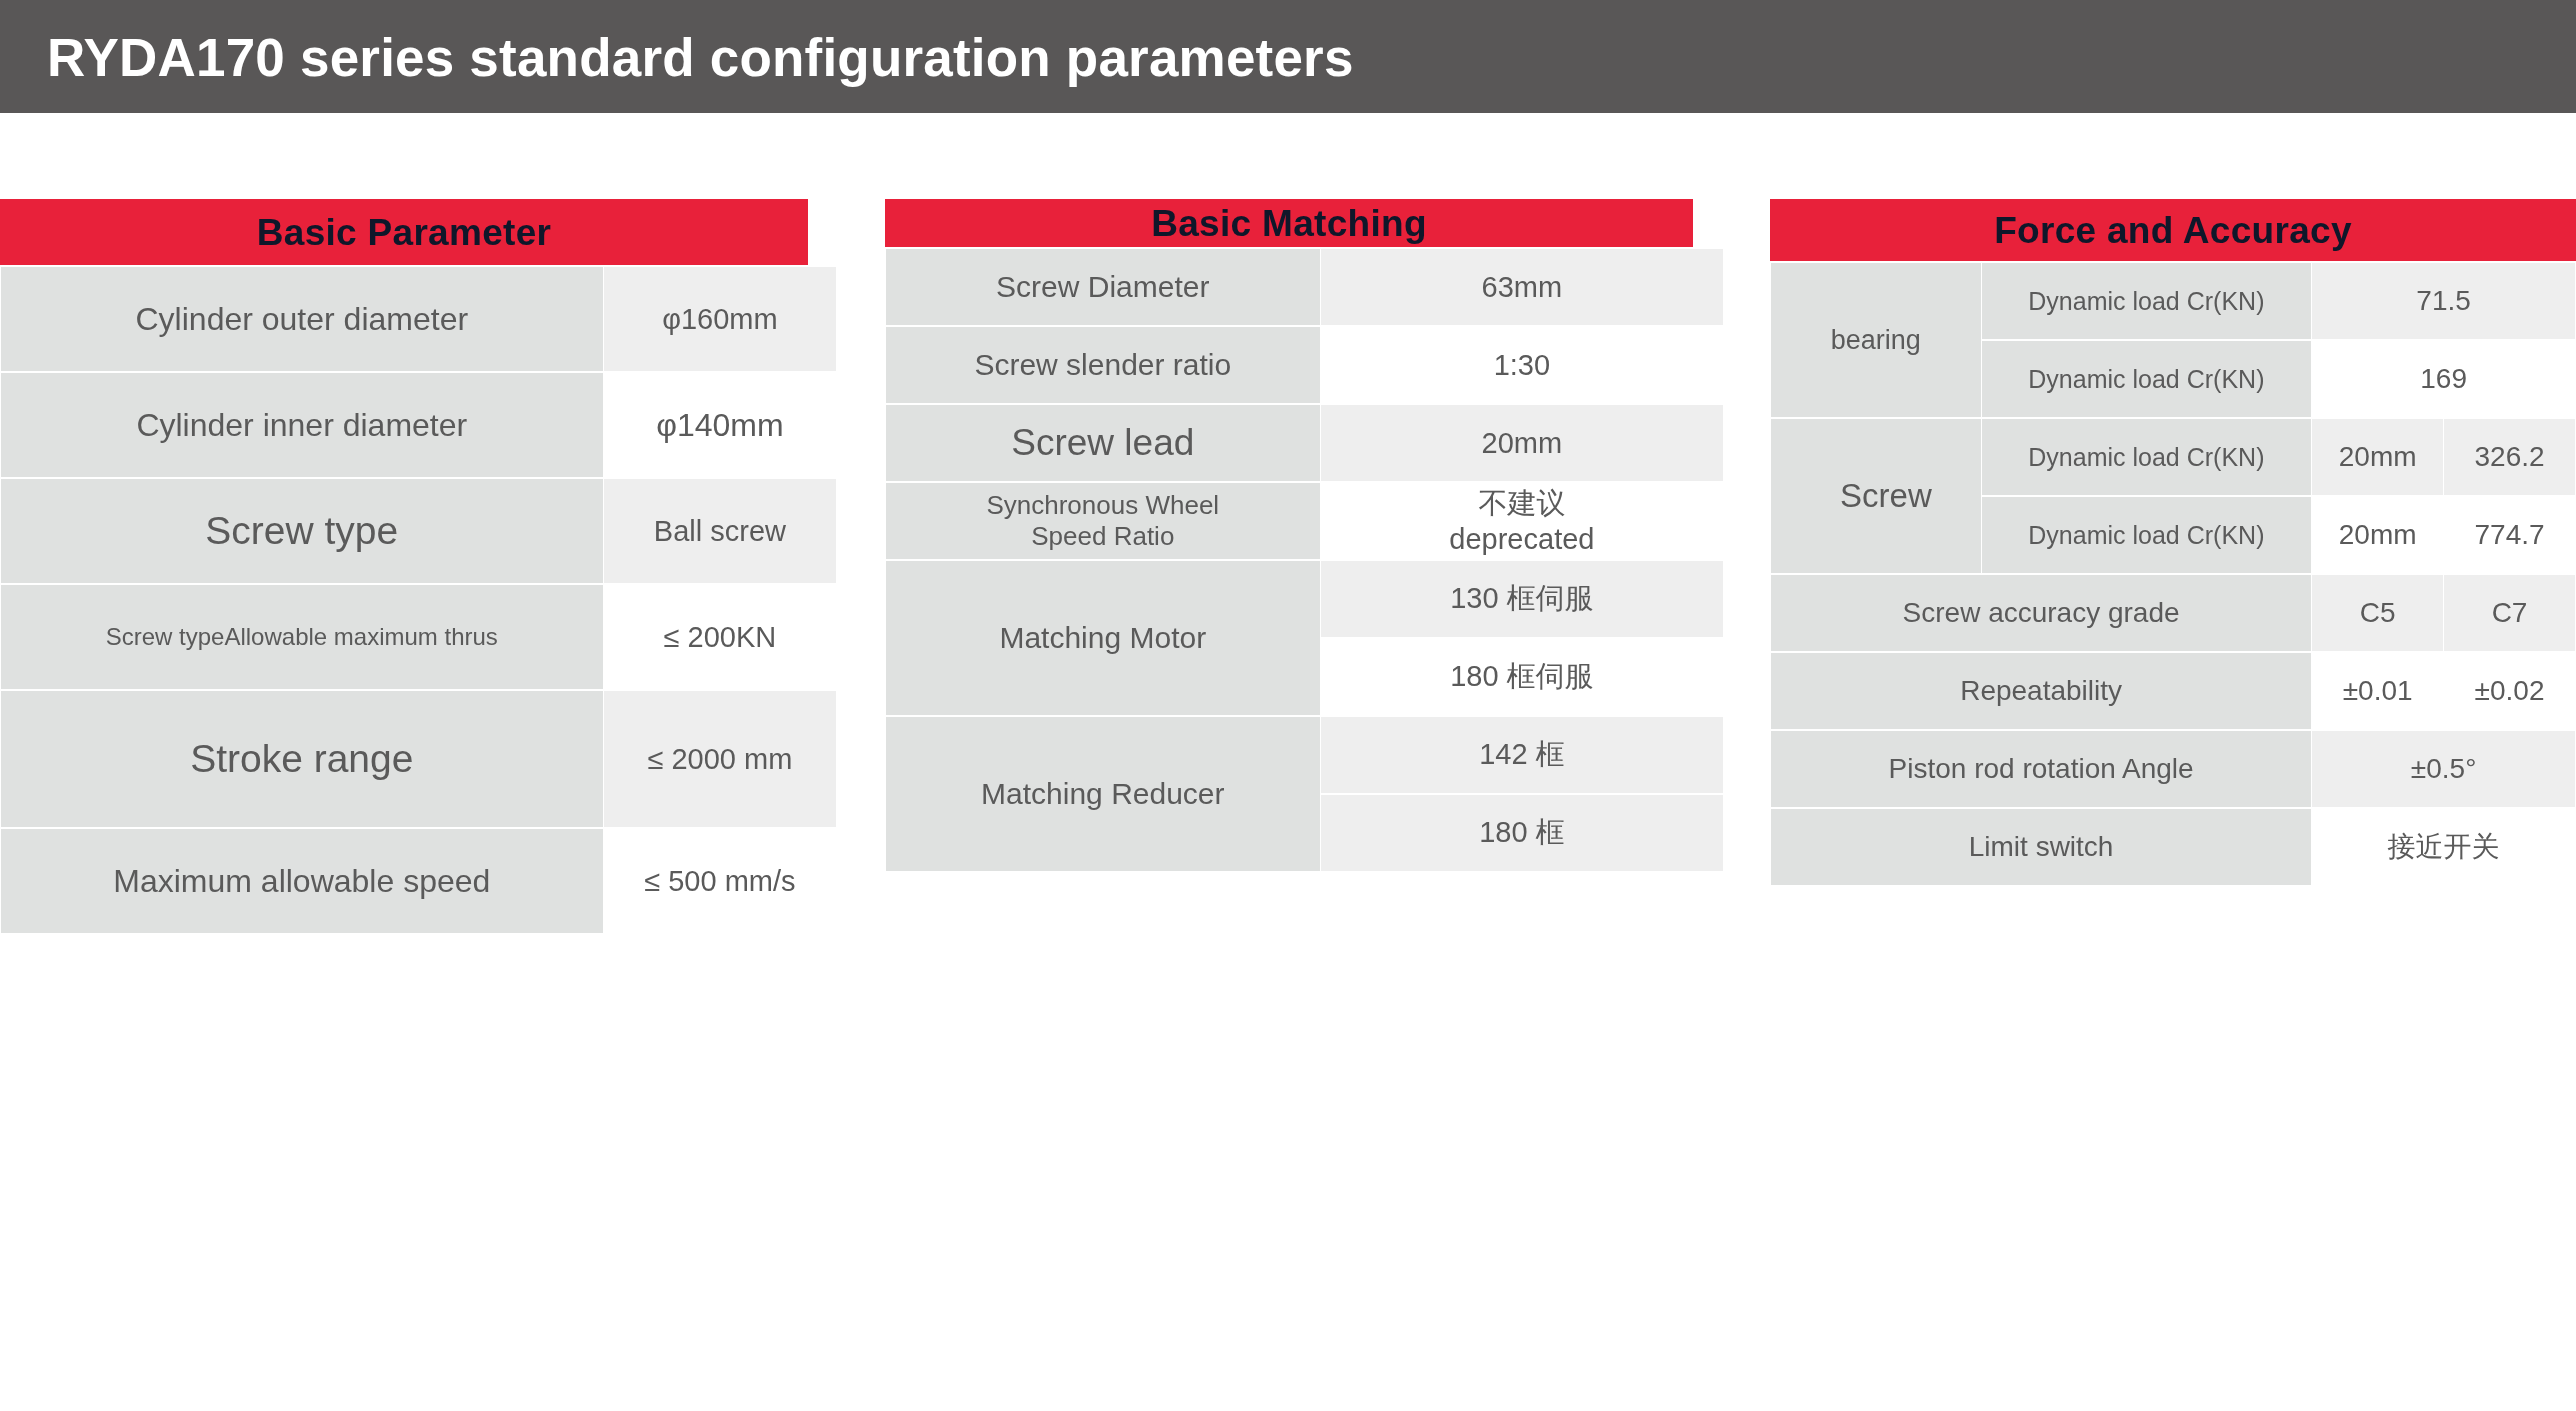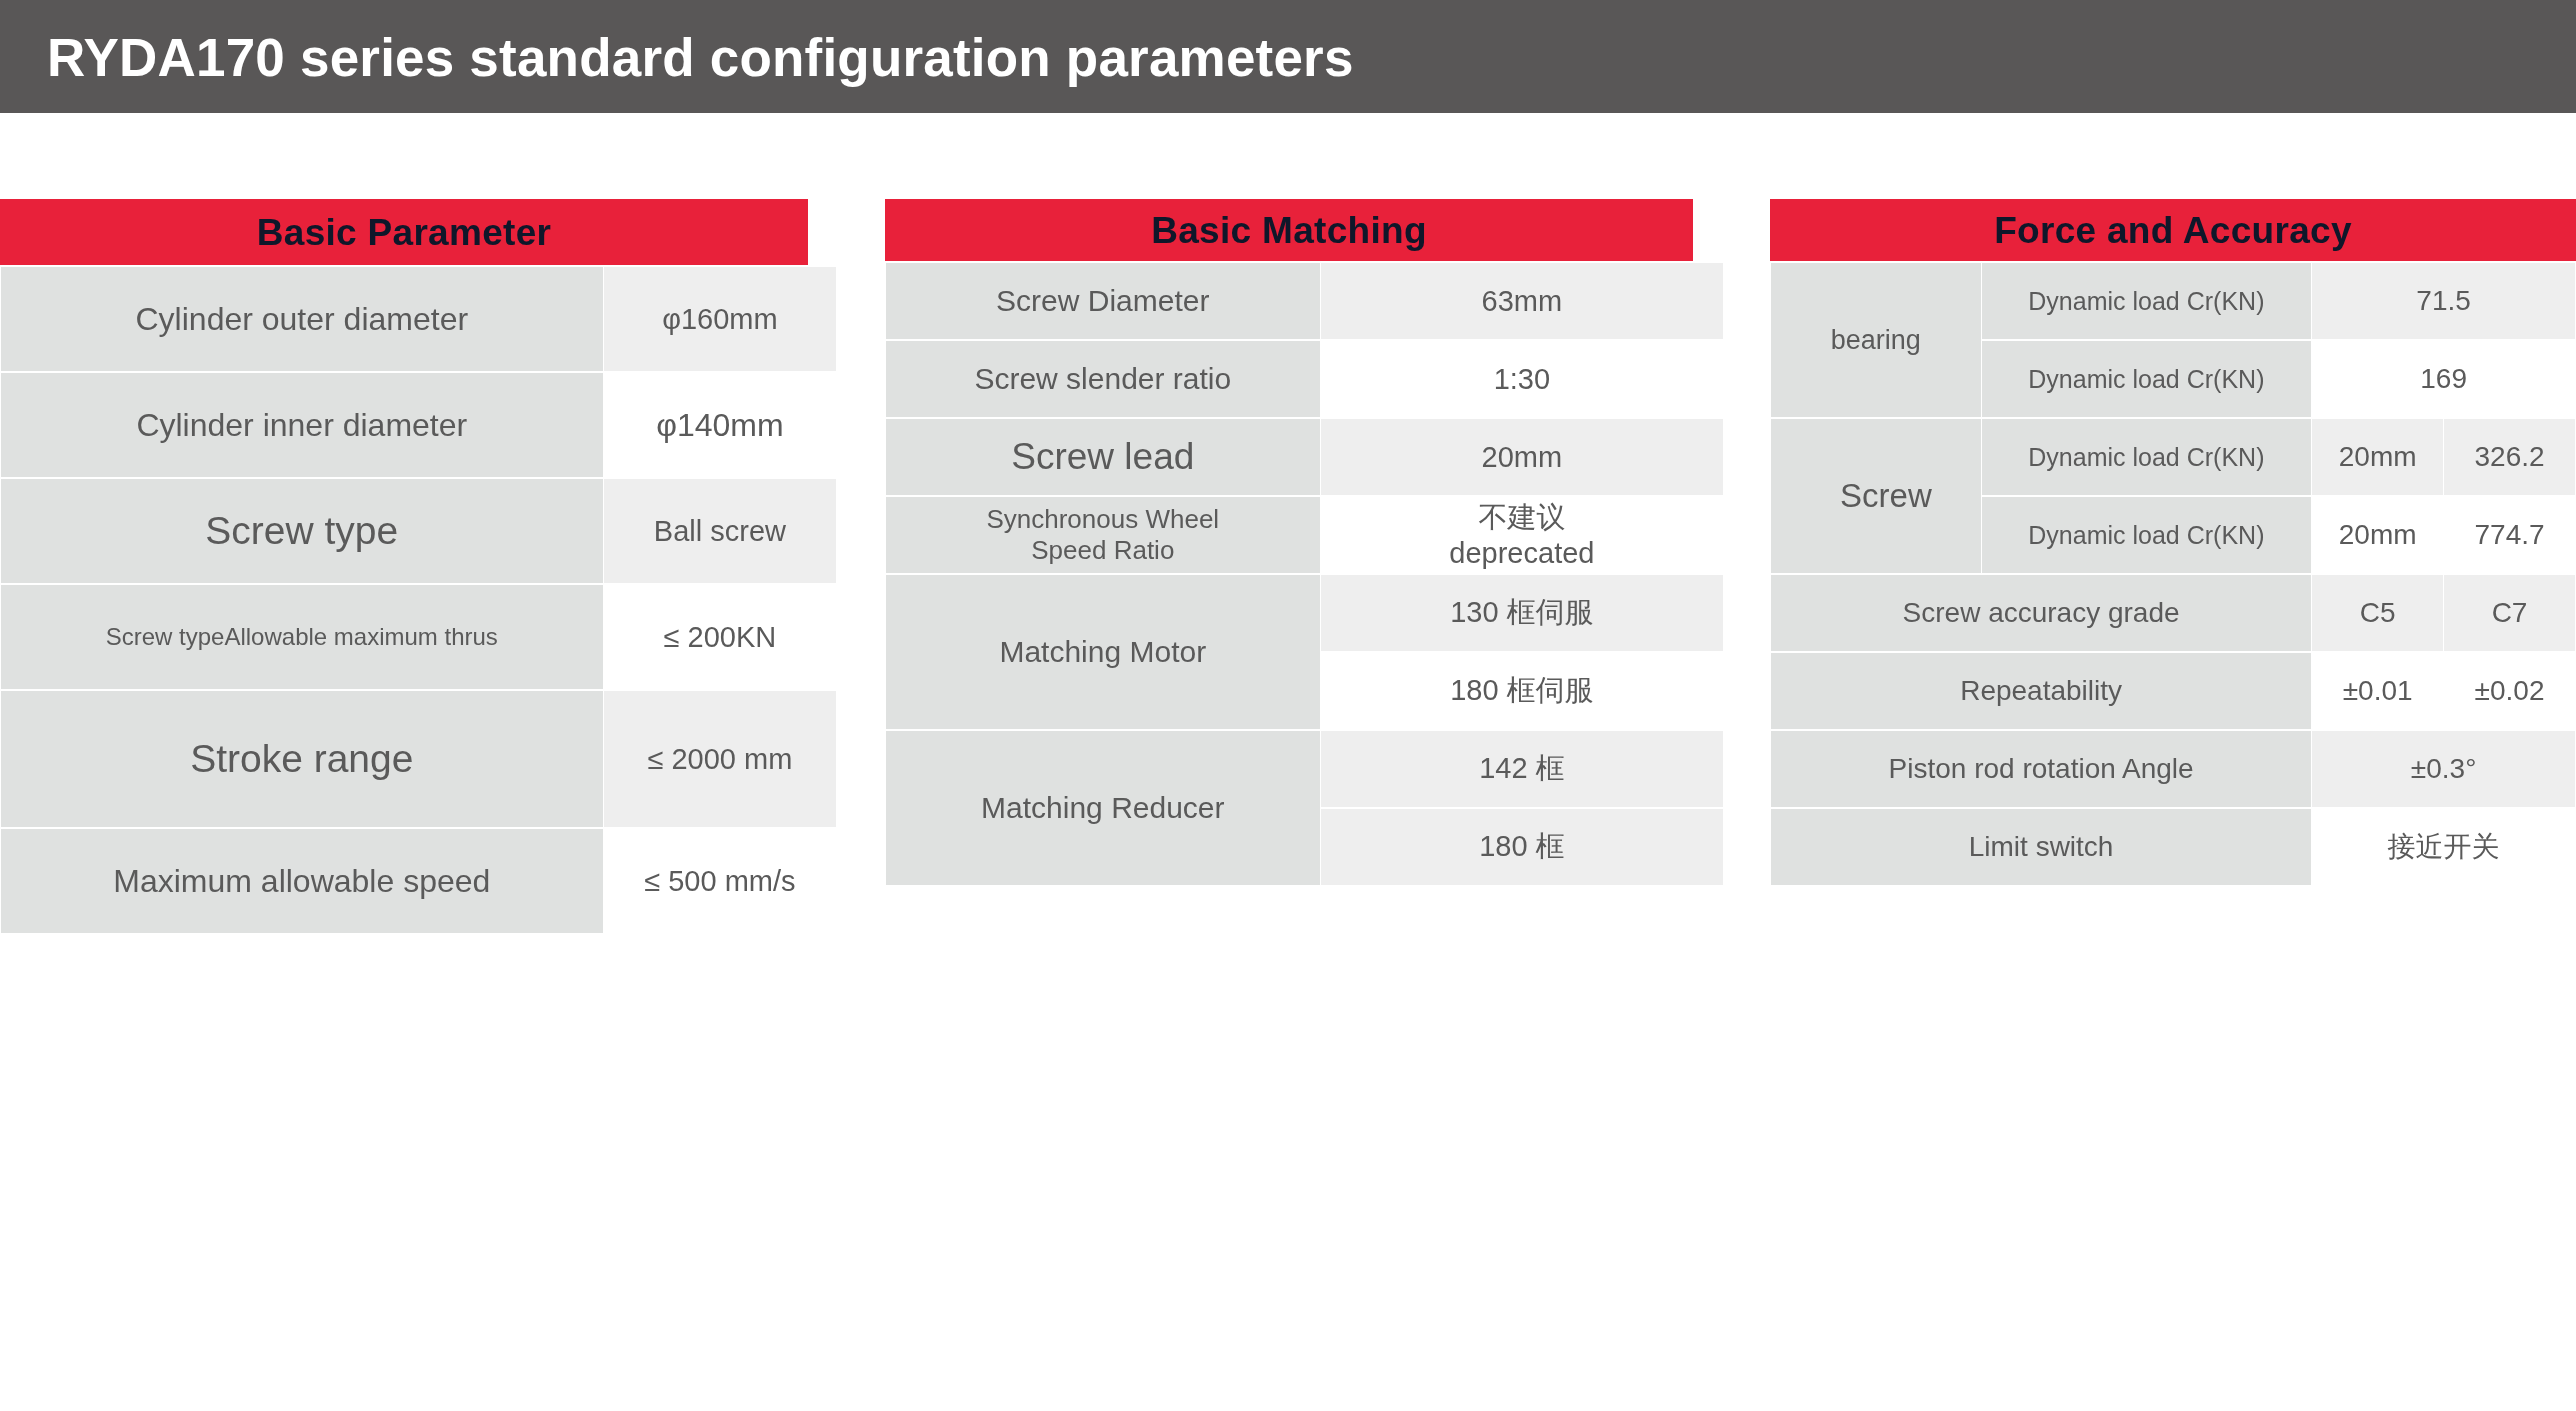--- a/index.html
+++ b/index.html
@@ -36,21 +36,21 @@
     background:#e8213a;
     color:#0f172a;
     font-size:37px;
     font-weight:bold;
     text-align:center;
     line-height:1;
     display:flex;align-items:center;justify-content:center;
     height:66px;
     letter-spacing:0.3px;
   }
-  .col2 .secthead{height:62px;}
+  .col2 .secthead{height:48px;}
   .col3 .secthead{height:62px;}
 
   table.spec{
     border-collapse:separate;
     border-spacing:1.9px 2.9px;
     width:100%;
     table-layout:fixed;
   }
   table.spec td{
     padding:0 7.8px;
@@ -218,21 +218,21 @@
           <td class="val-a v2 c3-v">C7</td>
         </tr>
         <tr style="height:76px">
           <td class="lab c3-l" colspan="2">Repeatability</td>
           <td class="val-b v1 c3-v">±0.01</td>
           <td class="val-b v2 c3-v">±0.02</td>
         </tr>
 
         <tr style="height:76px">
           <td class="lab c3-l sm" colspan="2">Piston rod rotation Angle</td>
-          <td class="val-a c3-v" colspan="2">±0.3°</td>
+          <td class="val-a c3-v" colspan="2">±0.5°</td>
         </tr>
         <tr style="height:76px">
           <td class="lab c3-l" colspan="2">Limit switch</td>
           <td class="val-b c3-v" colspan="2">接近开关</td>
         </tr>
       </tbody>
     </table>
   </div>
 
 </div>

